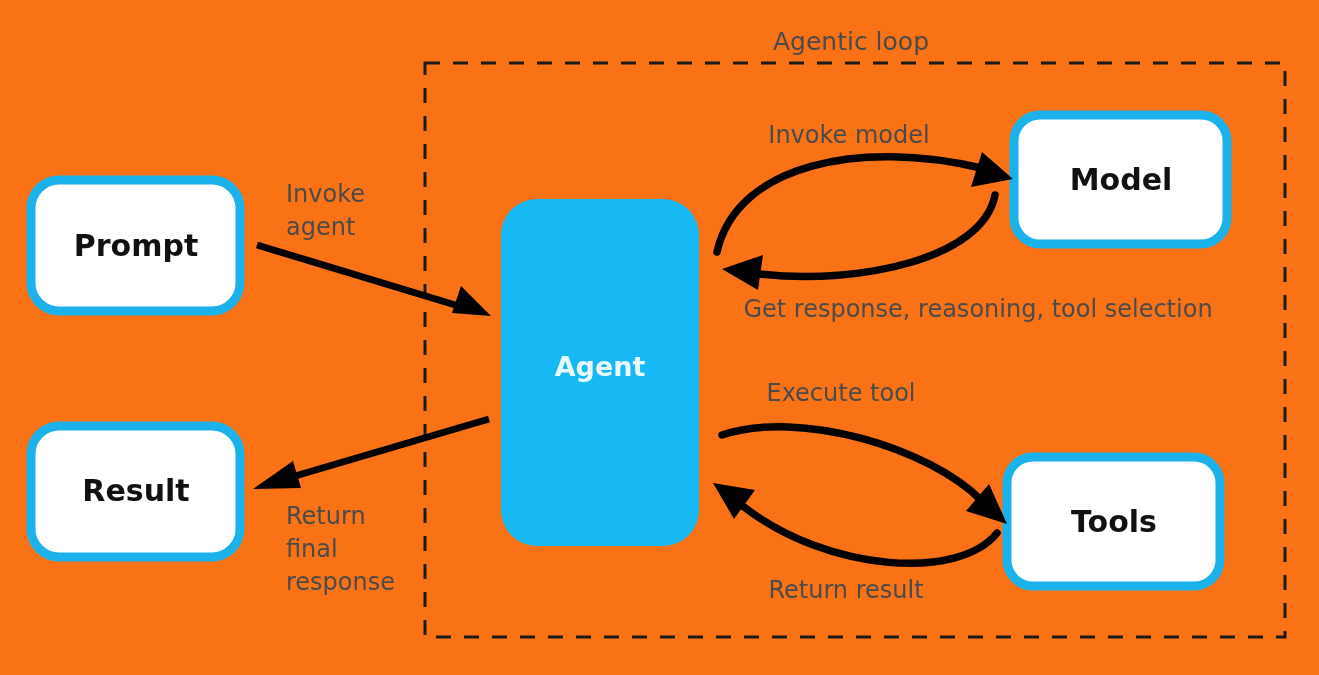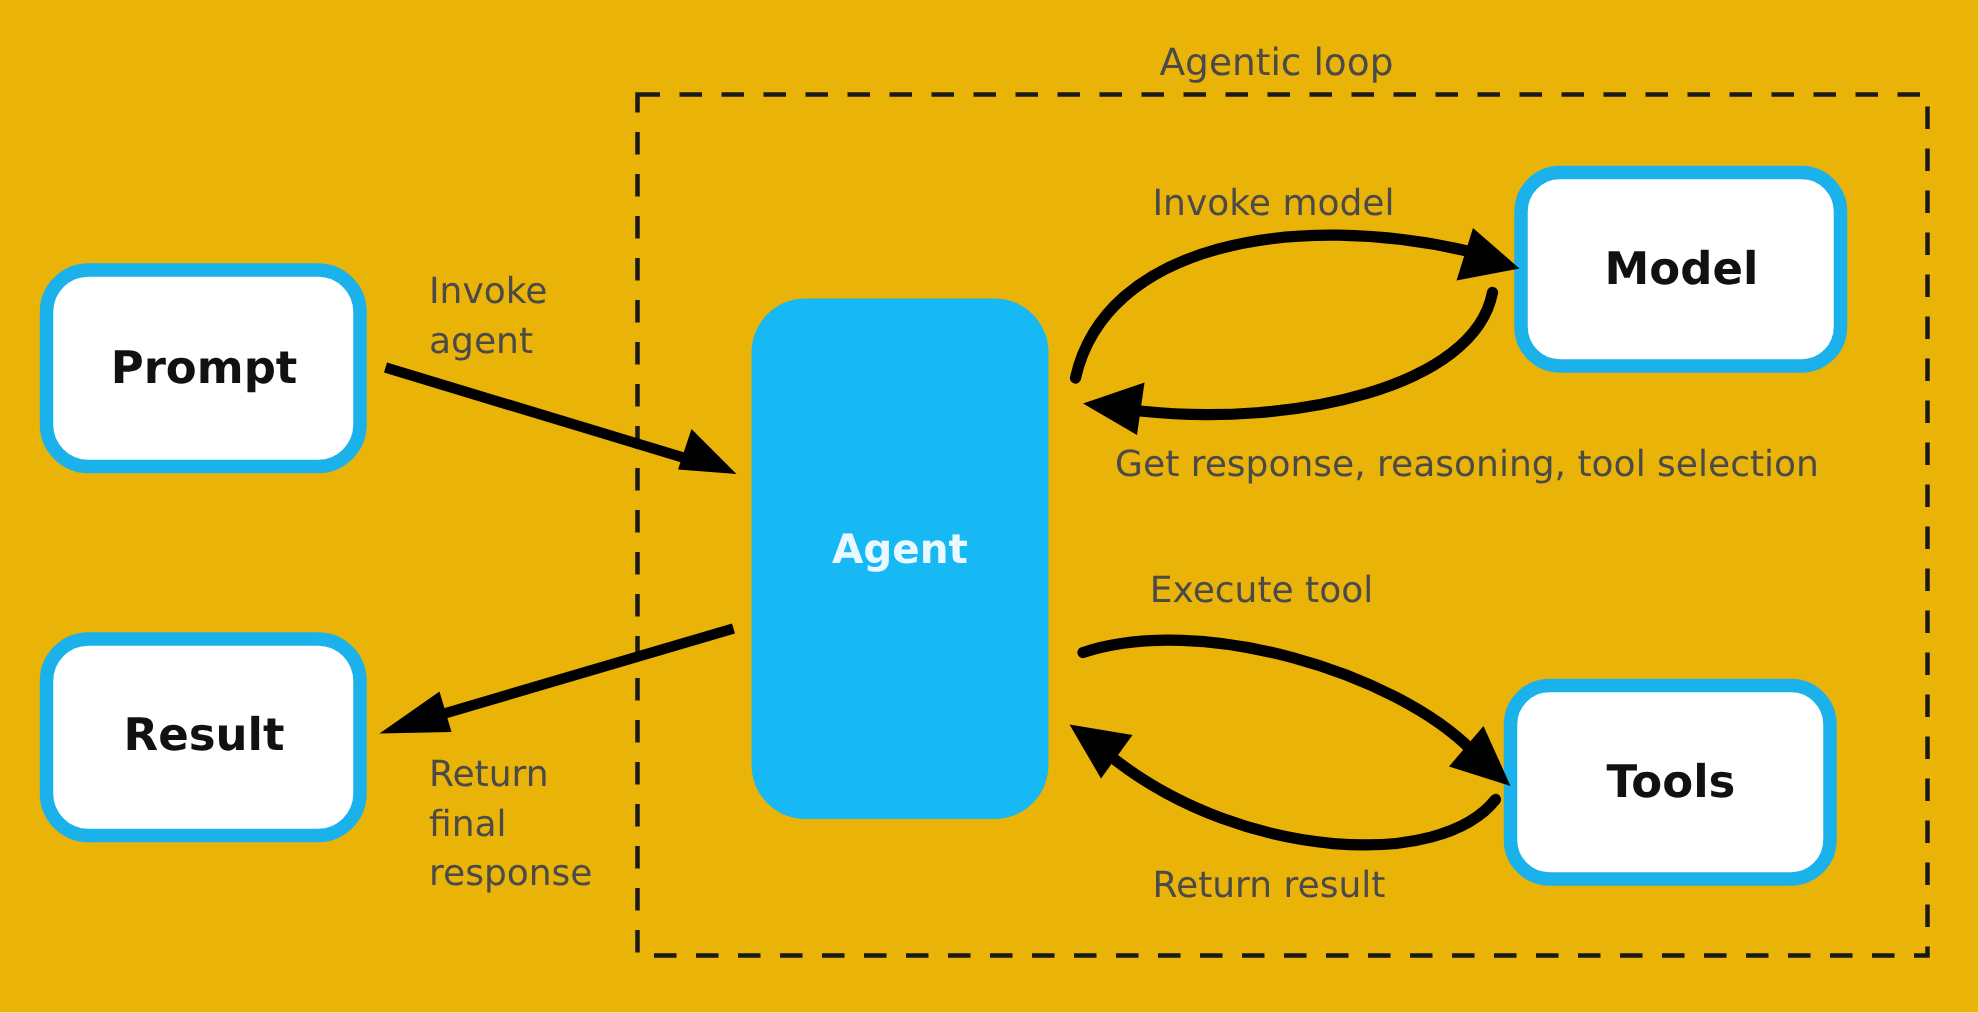--- a/index.html
+++ b/index.html
@@ -11,21 +11,21 @@
   body {
     width: 1319px;
     height: 675px;
     overflow: hidden;
     font-family: "DejaVu Sans", "Liberation Sans", sans-serif;
   }
   #diagram-root {
     position: relative;
     width: 1319px;
     height: 675px;
-    background: #eab308;
+    background: #f97316;
   }
   svg.canvas {
     position: absolute;
     left: 0;
     top: 0;
     width: 1319px;
     height: 675px;
     display: block;
   }
   

